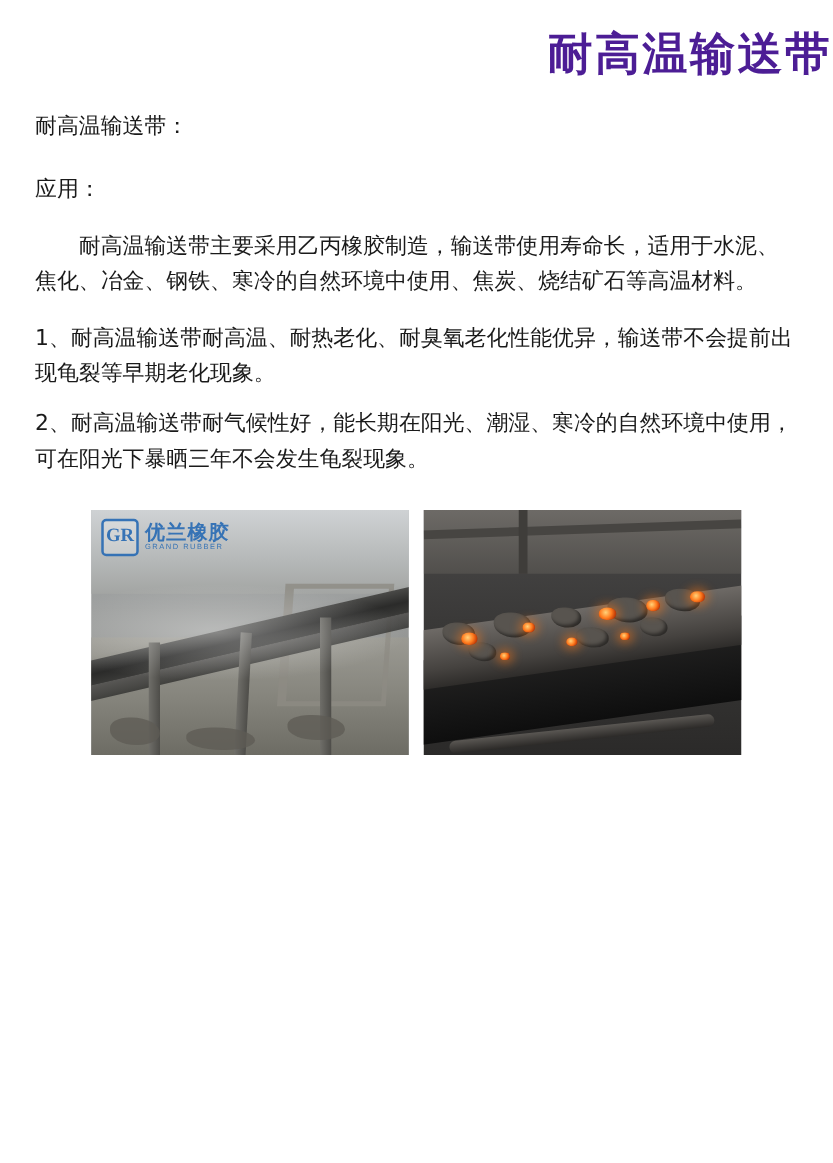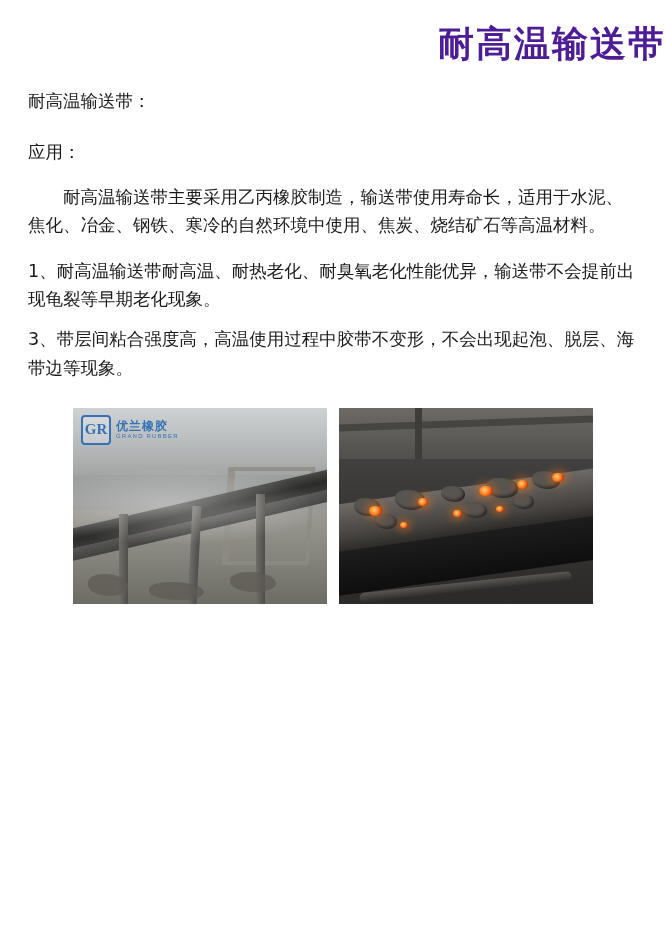--- a/index.html
+++ b/index.html
@@ -134,21 +134,21 @@
     border-radius: 4px;
     color: #2f6fb5;
     font-size: 15px;
     font-weight: bold;
     display: flex; align-items: center; justify-content: center;
     font-family: "Liberation Serif", serif;
     background: rgba(255,255,255,0.25);
   }
   .logo-text { line-height: 1.05; }
   .logo-cn {
-    font-size: 12px; color: #2f6fb5; font-weight: bold; letter-spacing: 1px;
+    font-size: 16px; color: #2f6fb5; font-weight: bold; letter-spacing: 1px;
     font-family: "DejaVu Sans","Liberation Sans",sans-serif;
   }
   .logo-en {
     font-size: 6px; color: #2f6fb5; letter-spacing: 1.2px;
   }
 
   
   .photo-2 {
     background: linear-gradient(180deg,#4b4a4a 0%, #3a3938 45%, #2b2a29 100%);
   }
@@ -208,21 +208,21 @@
   <div class="content">
 
     <p class="para gap-lg">耐高温输送带：</p>
 
     <p class="para gap-lg">应用：</p>
     <p class="para gap-md indent">耐高温输送带主要采用乙丙橡胶制造，输送带使用寿命长，适用于水泥、焦化、冶金、钢铁、寒冷的自然环境中使用、焦炭、烧结矿石等高温材料。</p>
 
 
     <div class="list-block gap-md">
       <p class="para">1、耐高温输送带耐高温、耐热老化、耐臭氧老化性能优异，输送带不会提前出现龟裂等早期老化现象。</p>
-      <p class="para">3、带层间粘合强度高，高温使用过程中胶带不变形，不会出现起泡、脱层、海带边等现象。</p>
+      <p class="para">2、耐高温输送带耐气候性好，能长期在阳光、潮湿、寒冷的自然环境中使用，可在阳光下暴晒三年不会发生龟裂现象。</p>
     </div>
 
   </div>
 
   <div class="images">
 
     <div class="photo photo-1">
       <div class="p1-sky"></div>
       <div class="p1-ground"></div>
       <div class="p1-frame"></div>

